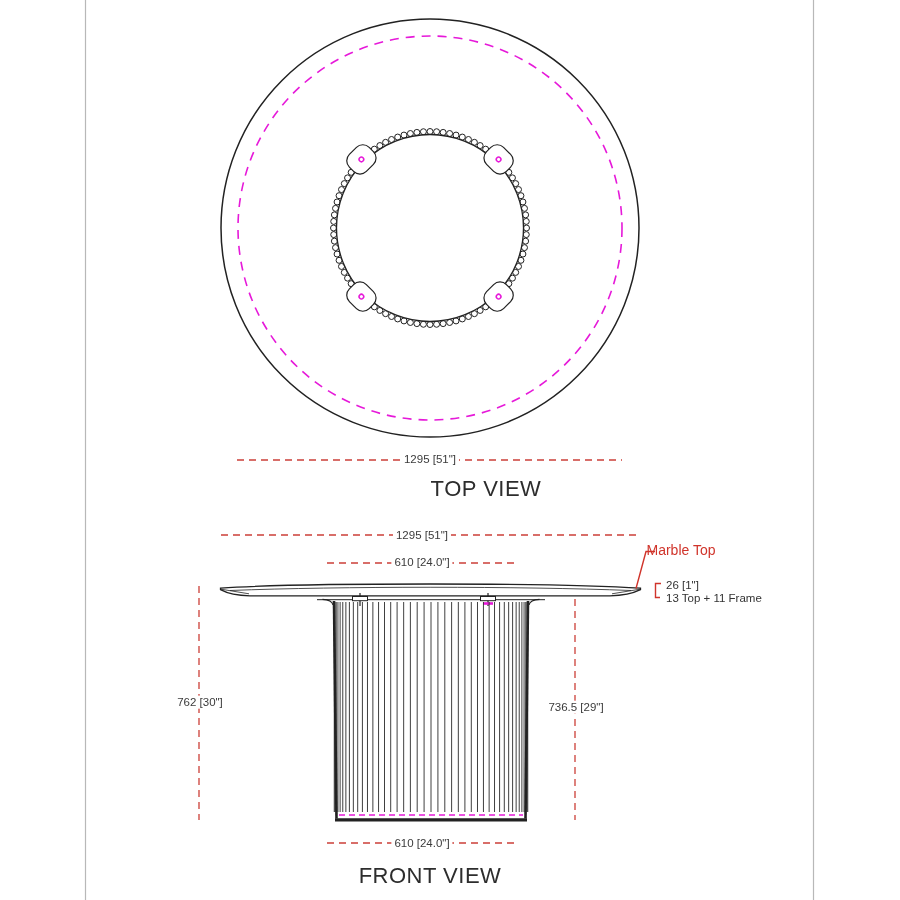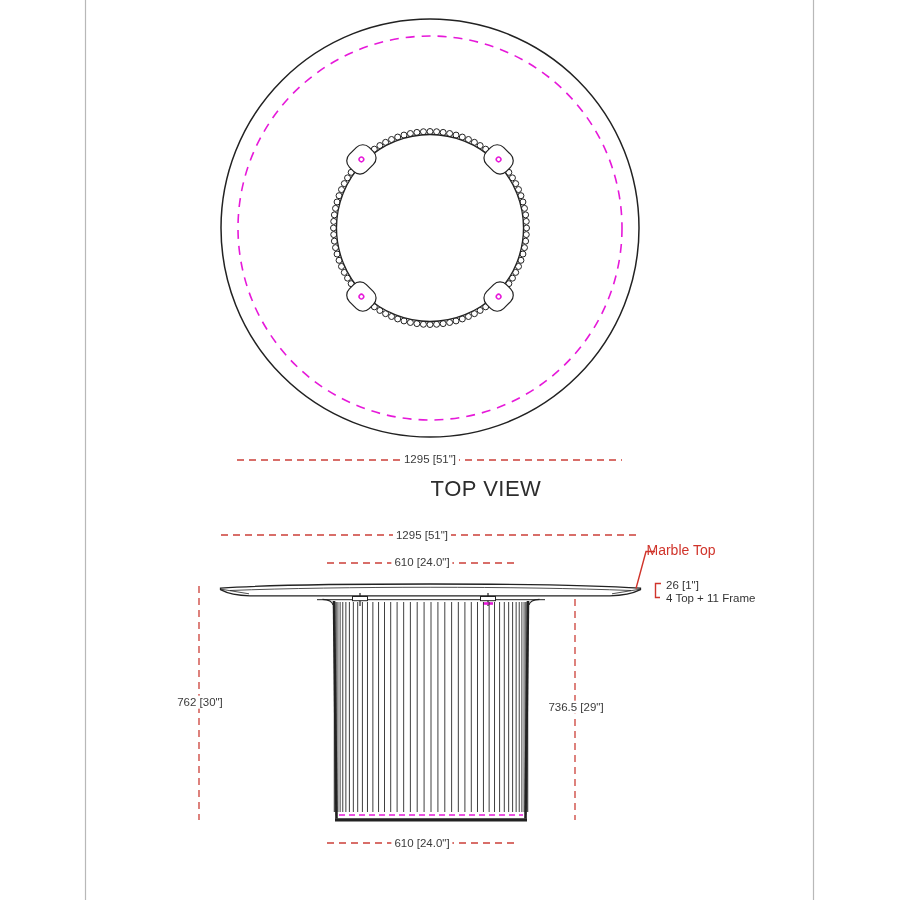--- a/index.html
+++ b/index.html
@@ -251,21 +251,22 @@
   <div class="title" style="left:438px;top:489px;margin-left:48px;">TOP VIEW</div>
 
   <div class="label" style="left:422px;top:535px;">1295 [51"]</div>
 
   <div class="label" style="left:422px;top:562px;">610 [24.0"]</div>
 
   <div class="label red" style="left:681px;top:551px;">Marble Top</div>
 
   <div class="label note" style="left:663px;top:585px;">26 [1"]</div>
 
-  <div class="label note" style="left:663px;top:597.5px;">4 Top + 11 Frame</div>
+  <div class="label note" style="left:663px;top:597.5px;">13 Top + 11 Frame</div>
 
   <div class="label" style="left:200px;top:702px;">762 [30"]</div>
 
   <div class="label" style="left:576px;top:707px;">736.5 [29"]</div>
 
   <div class="label" style="left:422px;top:843px;">610 [24.0"]</div>
 
+  <div class="title" style="left:430px;top:876px;">FRONT VIEW</div>
 </div>
 
 </body></html>

